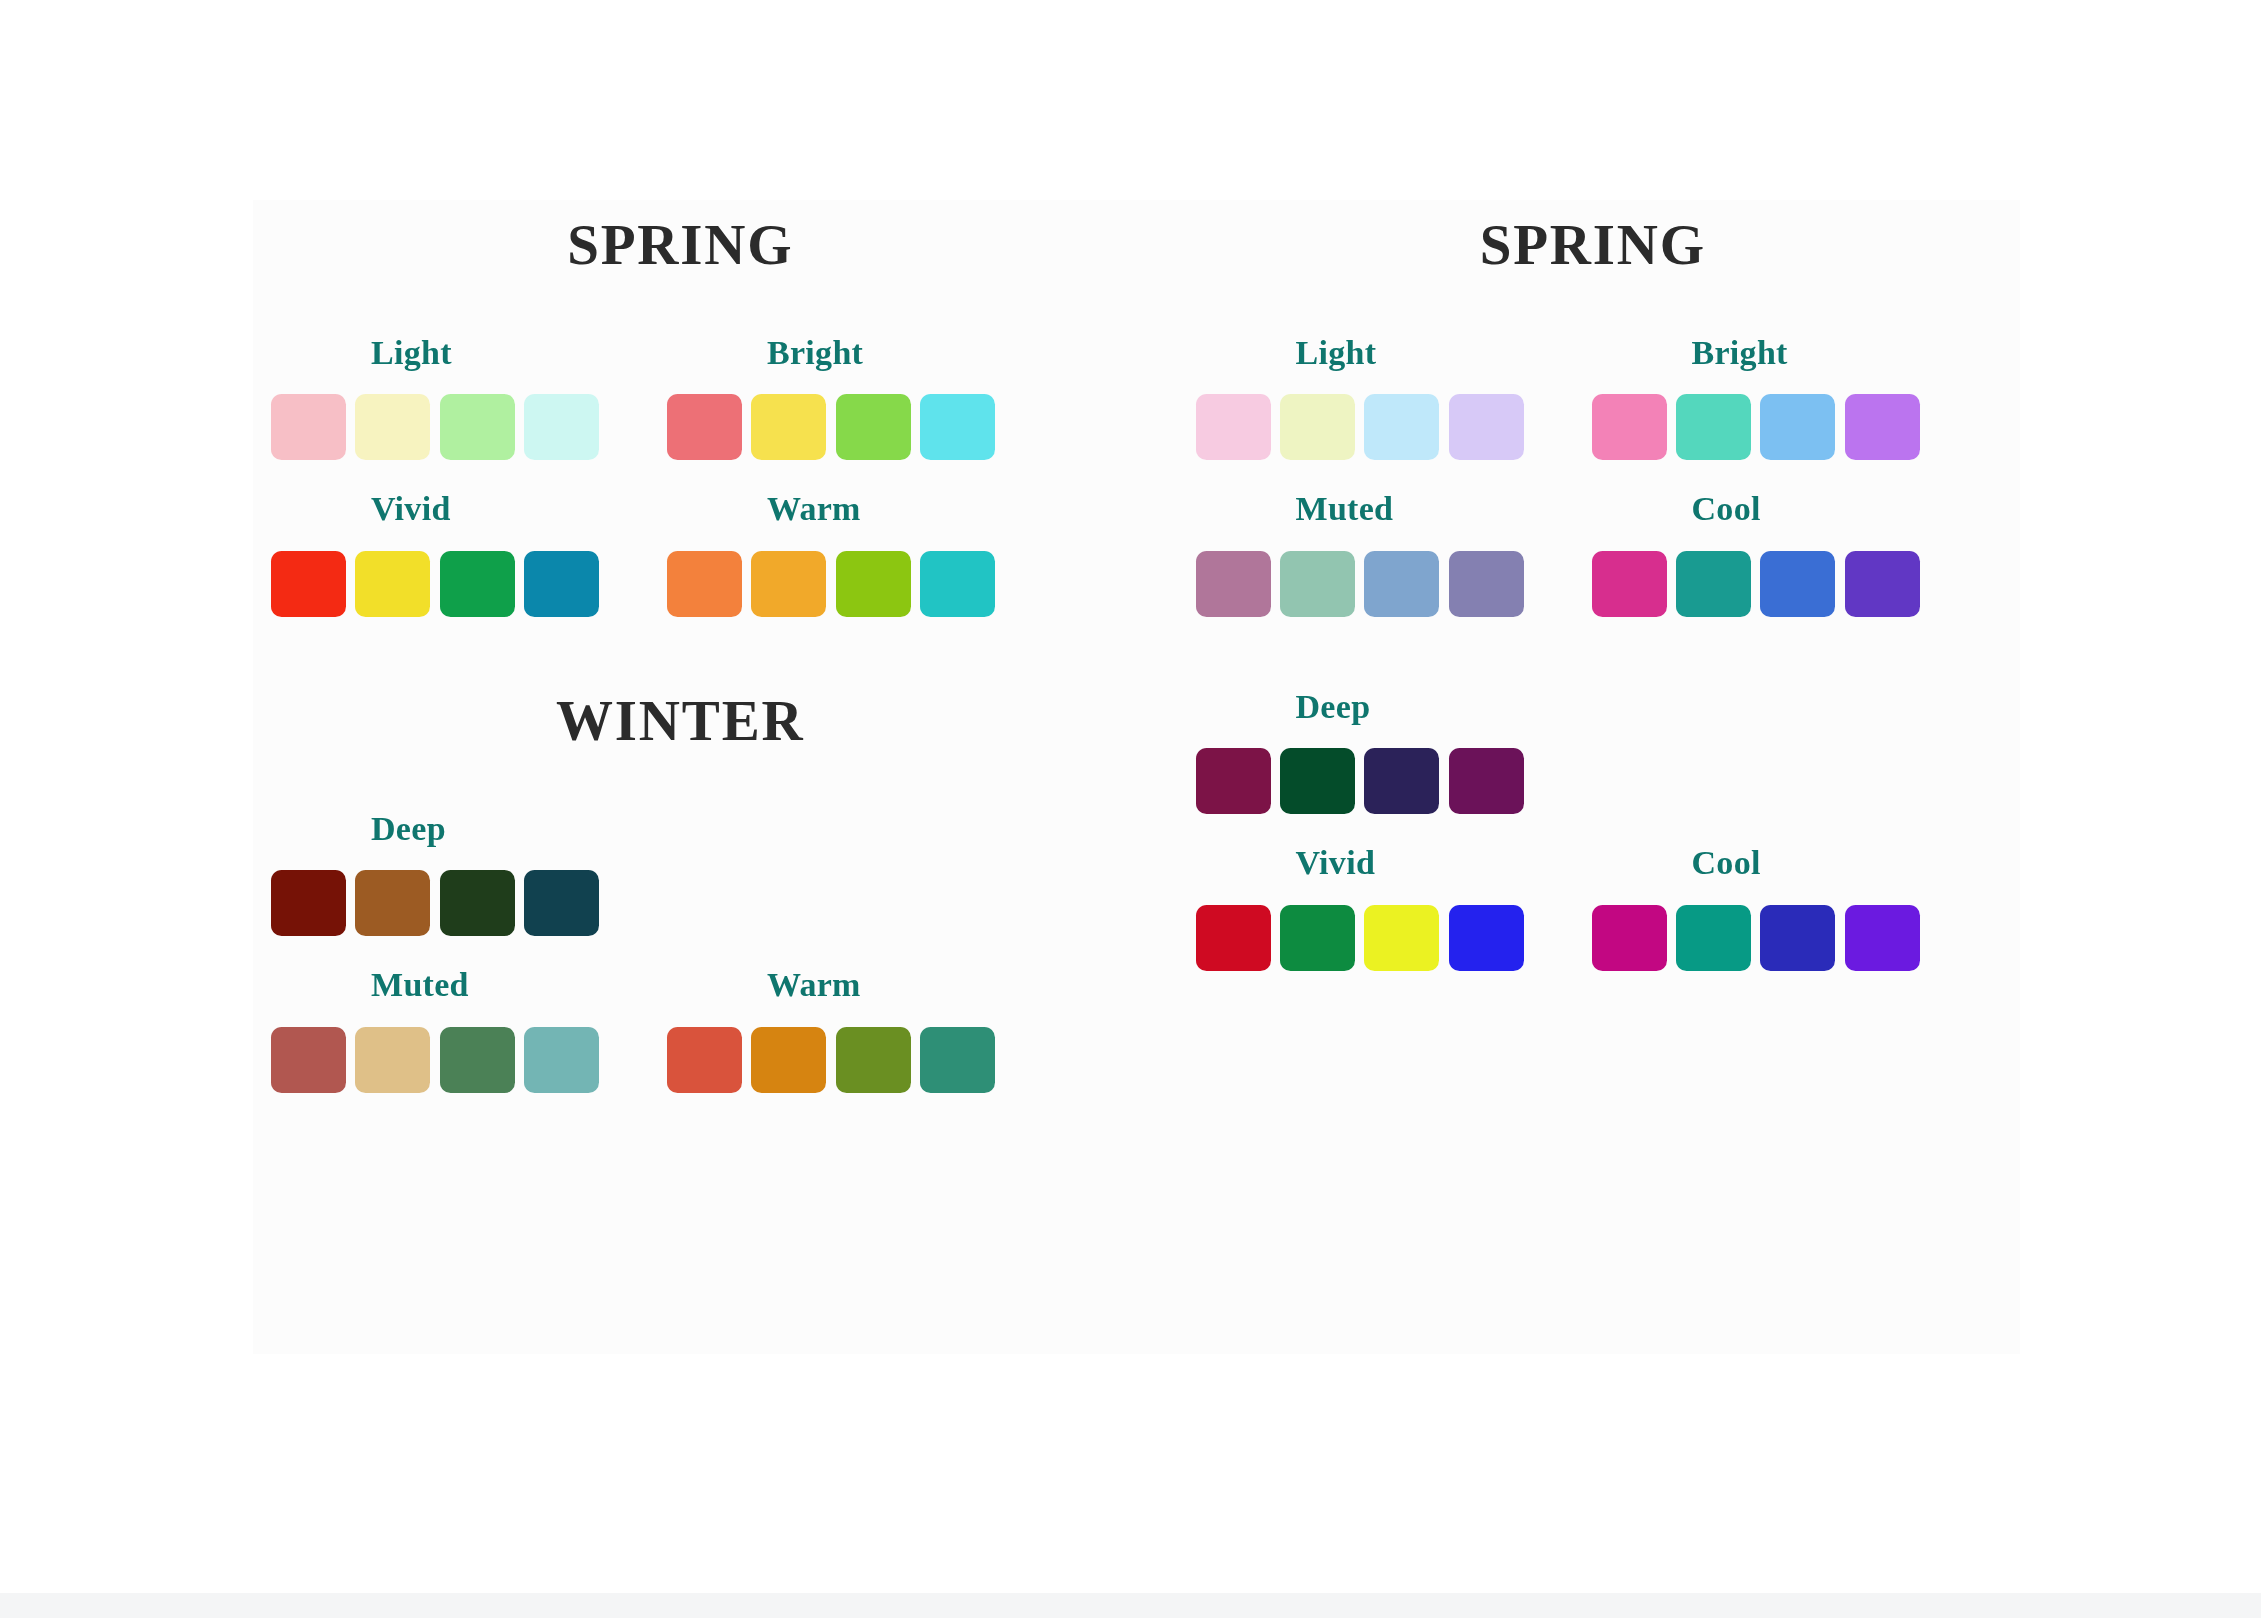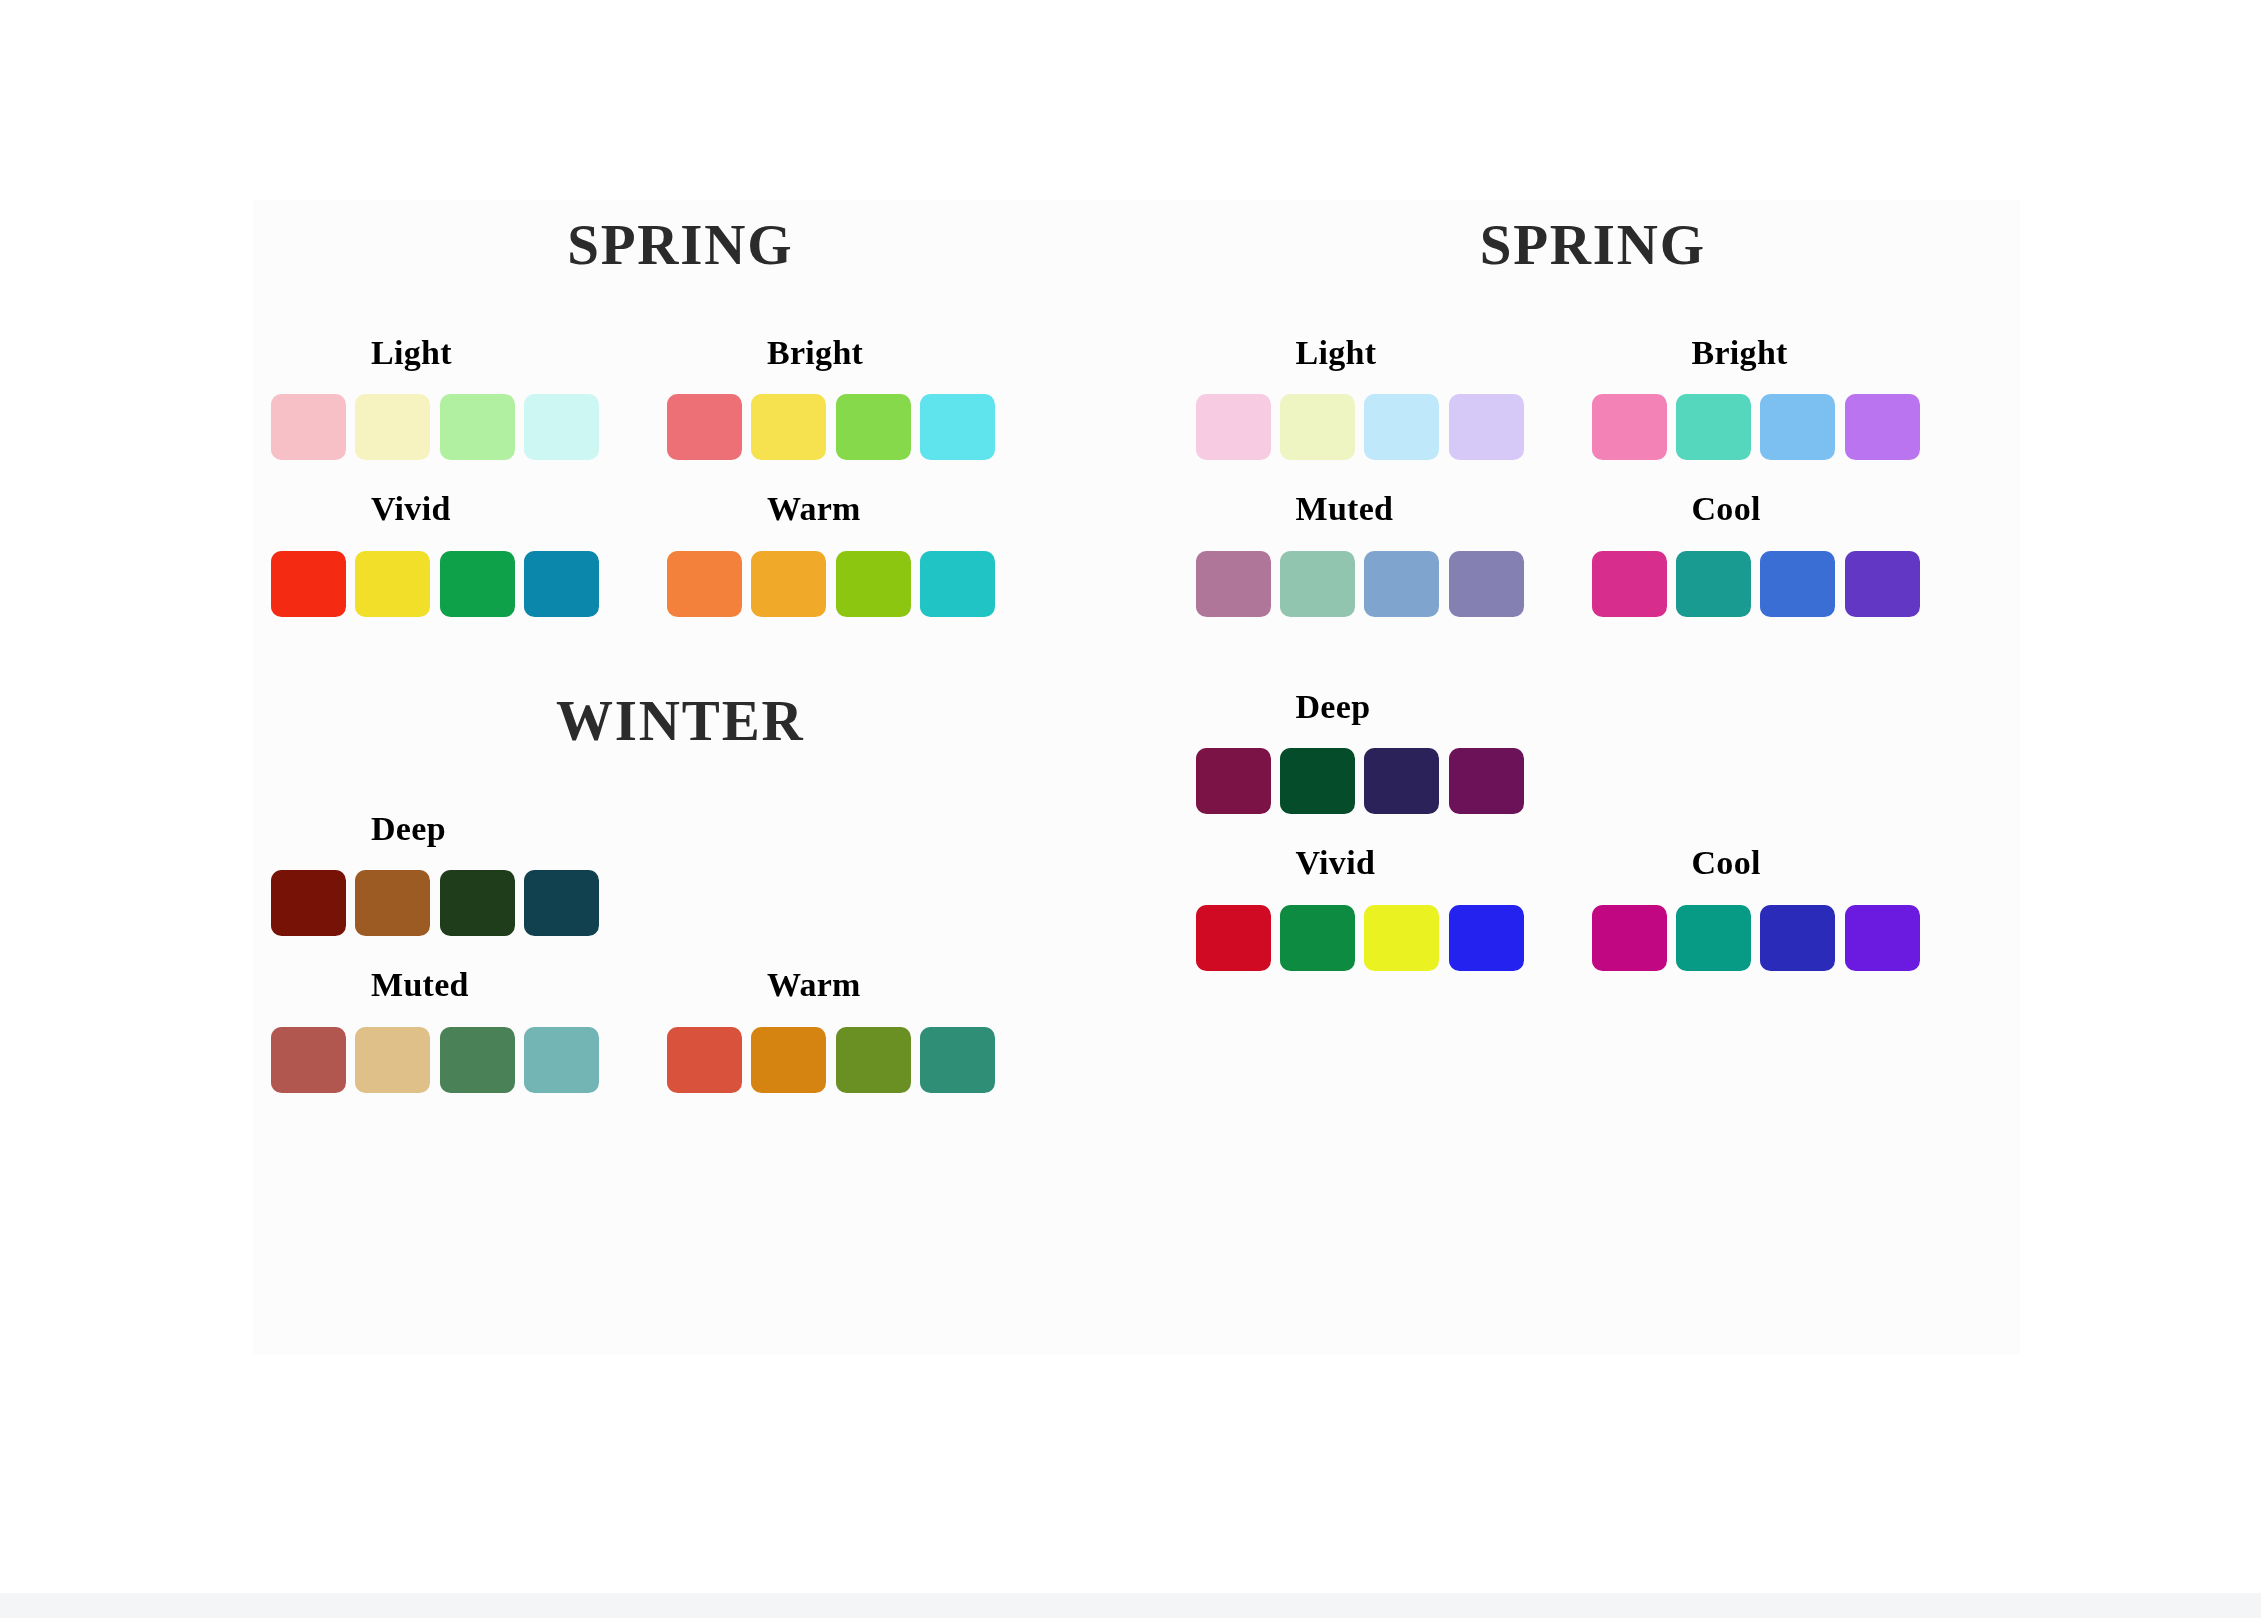--- a/index.html
+++ b/index.html
@@ -78,21 +78,21 @@
   .group {
     width: 396px;
     display: flex;
     flex-direction: column;
     align-items: flex-start;
   }
 
   .group-label {
     font-size: 34px;
     font-weight: 700;
-    color: #000000;
+    color: #0f766e;
     margin: 0 0 22.4px 100px;
     letter-spacing: 0.3px;
     font-family: "Liberation Serif", "DejaVu Serif", serif;
     white-space: nowrap;
     text-align: center;
   }
 
   .swatches {
     display: flex;
     gap: 9.4px;

